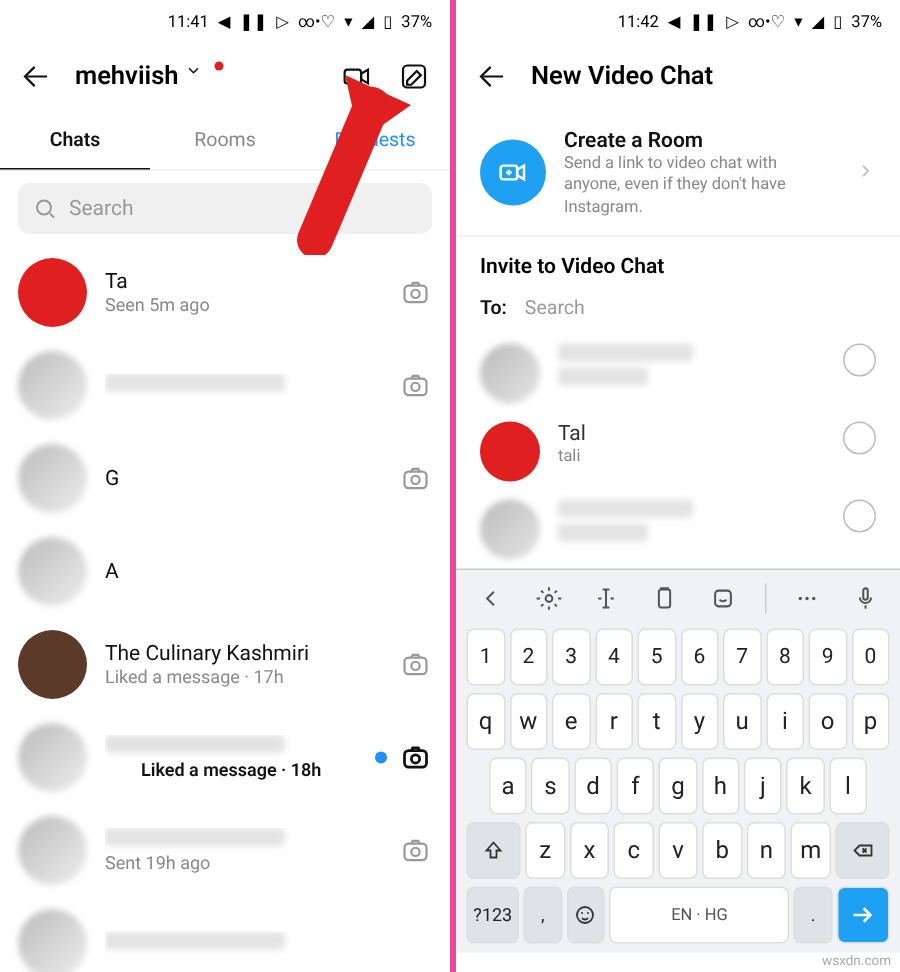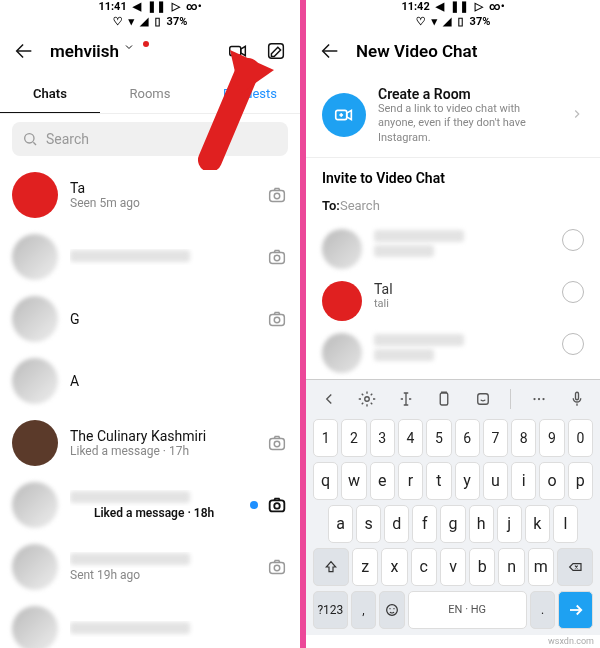--- a/index.html
+++ b/index.html
@@ -6,32 +6,31 @@
   body {
     font-family: -apple-system, BlinkMacSystemFont, "Segoe UI", Roboto, Arial, sans-serif;
     background: #fff;
     width: 600px;
     height: 648px;
     overflow: hidden;
     display: flex;
     position: relative;
   }
   .screen { width: 300px; height: 648px; display: flex; flex-direction: column; position: relative; }
-  .screen + .screen { border-left: 6px solid #ec4899; }
+  .screen + .screen { border-left: 4px solid #ec4899; }
 
   
   .status-bar {
     height: 28px;
     display: flex;
     align-items: center;
-    justify-content: space-between;
+    justify-content: flex-end;
     padding: 0 12px;
     font-size: 11px;
-    font-weight: 700;
-    flex-direction: column;
+    font-weight: 400;
   }
   .status-left, .status-right { display: flex; align-items: center; gap: 6px; }
   .status-right span, .status-left span { font-size: 11px; }
 
   
   .hdr {
     height: 46px;
     display: flex;
     align-items: center;
     padding: 0 12px;
@@ -86,21 +85,21 @@
   .room-ico {
     width:44px;height:44px;border-radius:50%;background:#1ea1f2;
     display:flex;align-items:center;justify-content:center;flex:none;
   }
   .room-ico svg{width:22px;height:22px;stroke:#fff;fill:none;stroke-width:1.8;}
   .room-txt .t1{font-size:14px;font-weight:600;color:#111;}
   .room-txt .t2{font-size:11px;color:#888;line-height:1.3;}
   .chev-r{flex:none;}
   .chev-r svg{width:14px;height:14px;stroke:#bbb;fill:none;stroke-width:2;}
   .invite-title{font-size:14px;font-weight:600;padding:12px 16px 8px 16px;}
-  .to-row{display:flex;align-items:center;padding:4px 16px 10px 16px;gap:0;font-size:13px;}
+  .to-row{display:flex;align-items:center;padding:4px 16px 10px 16px;gap:12px;font-size:13px;}
   .to-row .to{font-weight:600;color:#111;}
   .to-row .srch{color:#999;}
   .people{padding:0 16px;}
   .prow{display:flex;align-items:flex-start;gap:12px;padding:6px 0;}
   .pav{width:40px;height:40px;border-radius:50%;background:#ccc;flex:none;}
   .pav.red{background:#e02020;}
   .pname{font-size:14px;color:#333;}
   .psub{font-size:11px;color:#888;}
   .prow-sp{flex:1;}
   .radio{width:22px;height:22px;border:1.5px solid #bbb;border-radius:50%;flex:none;}

